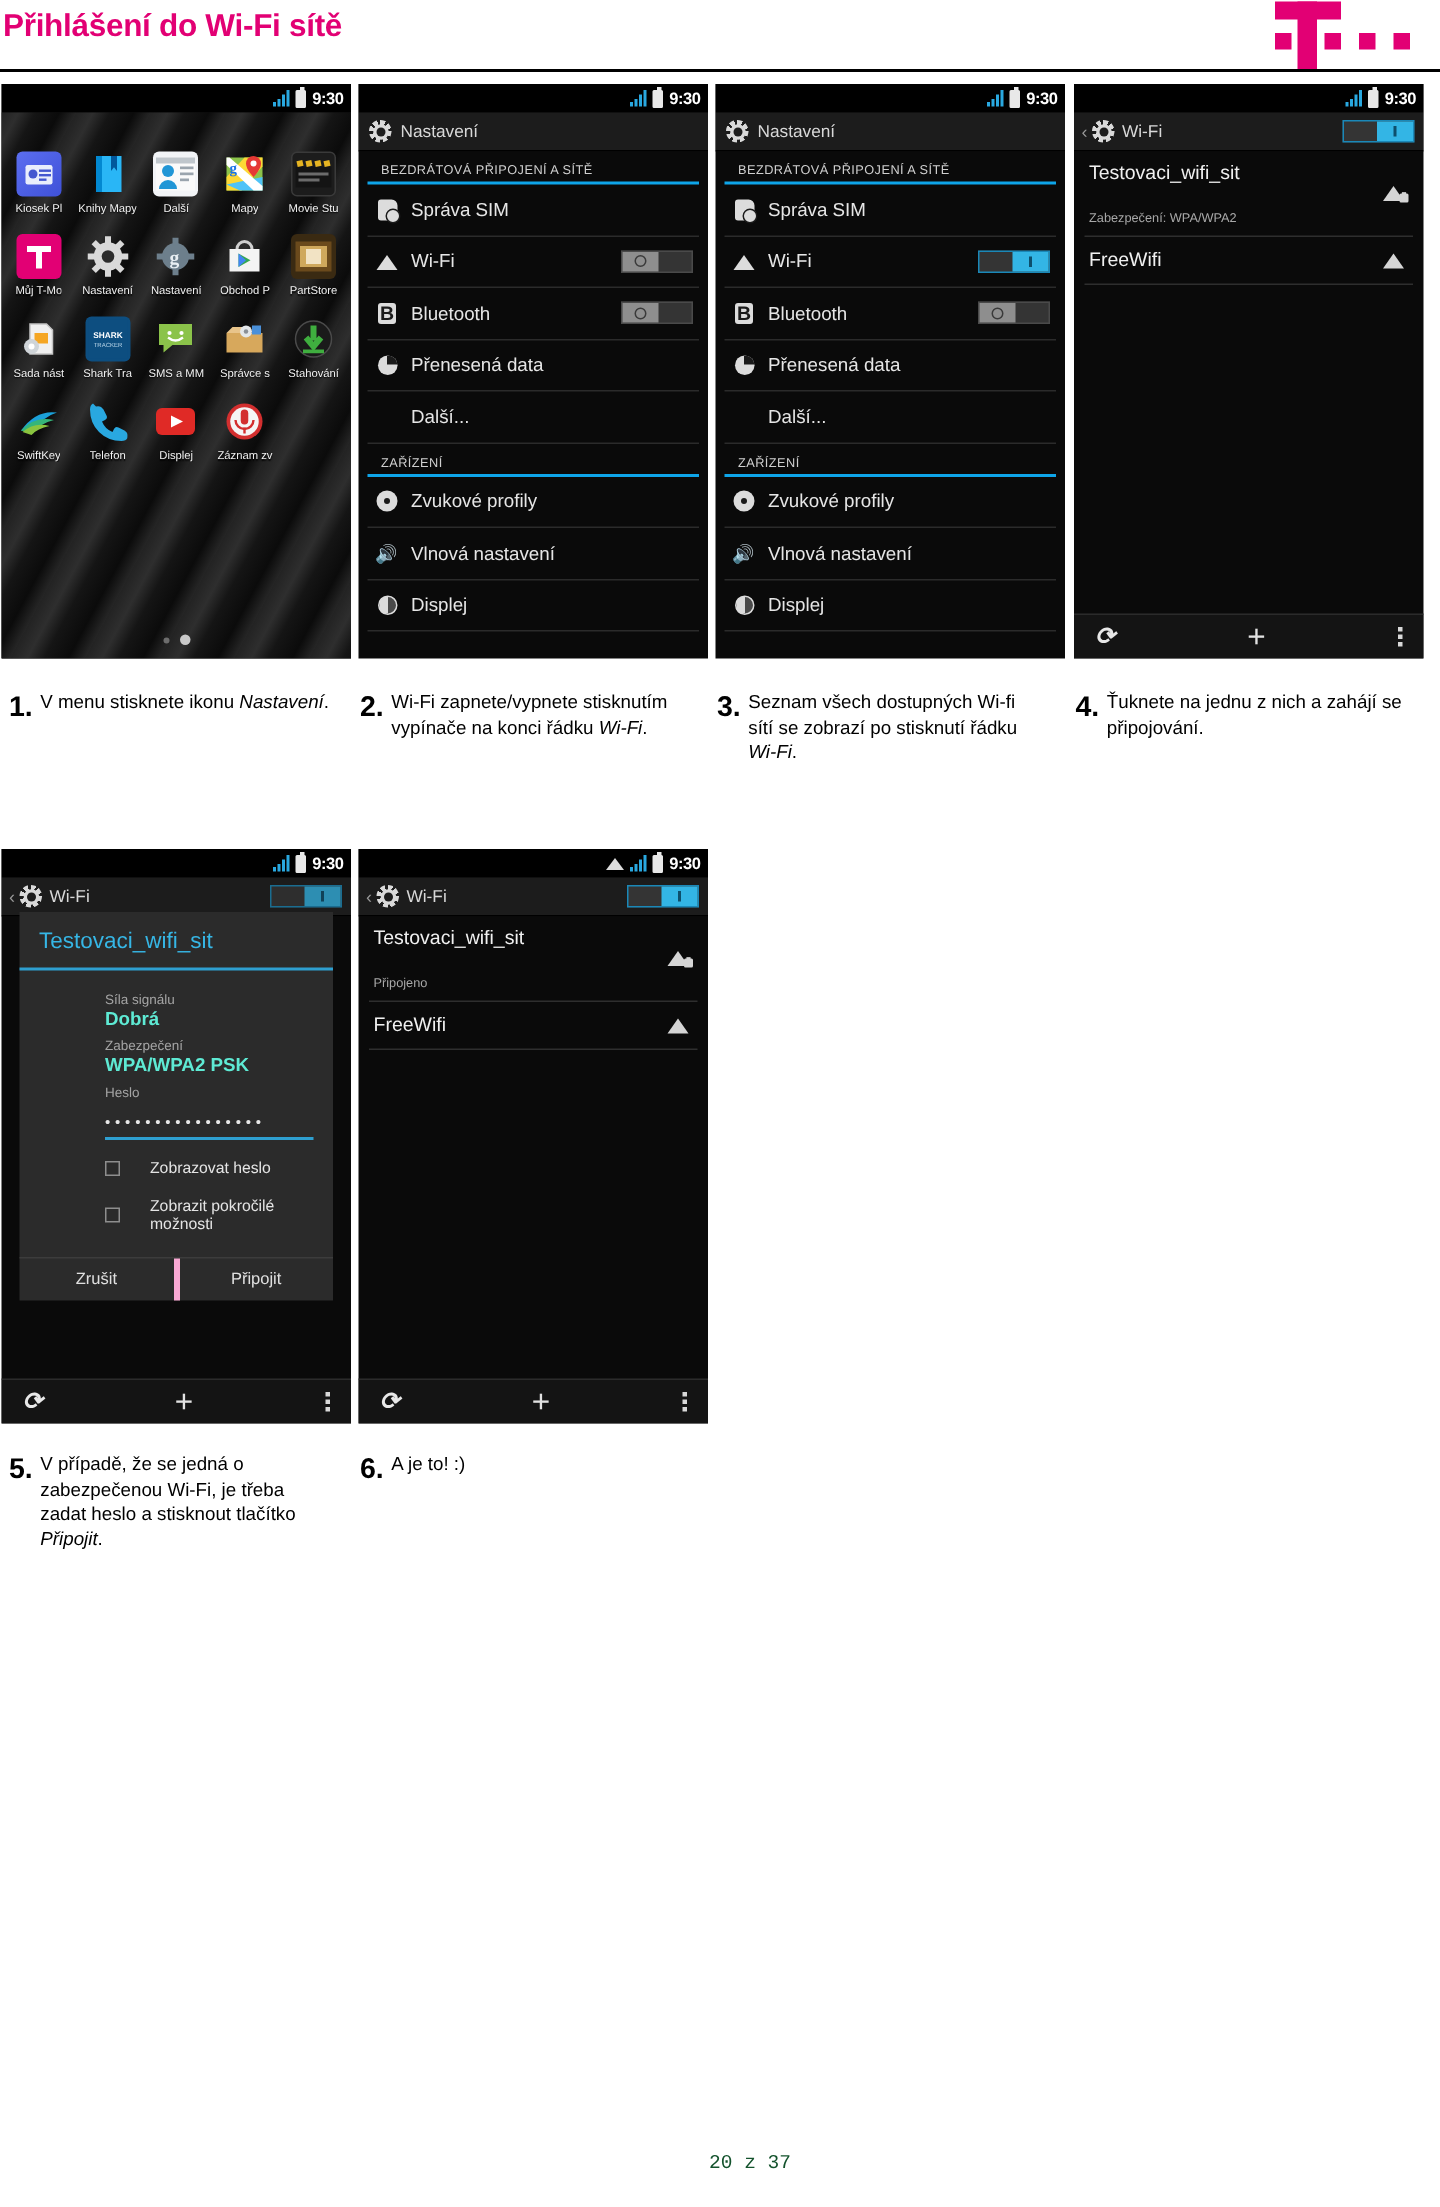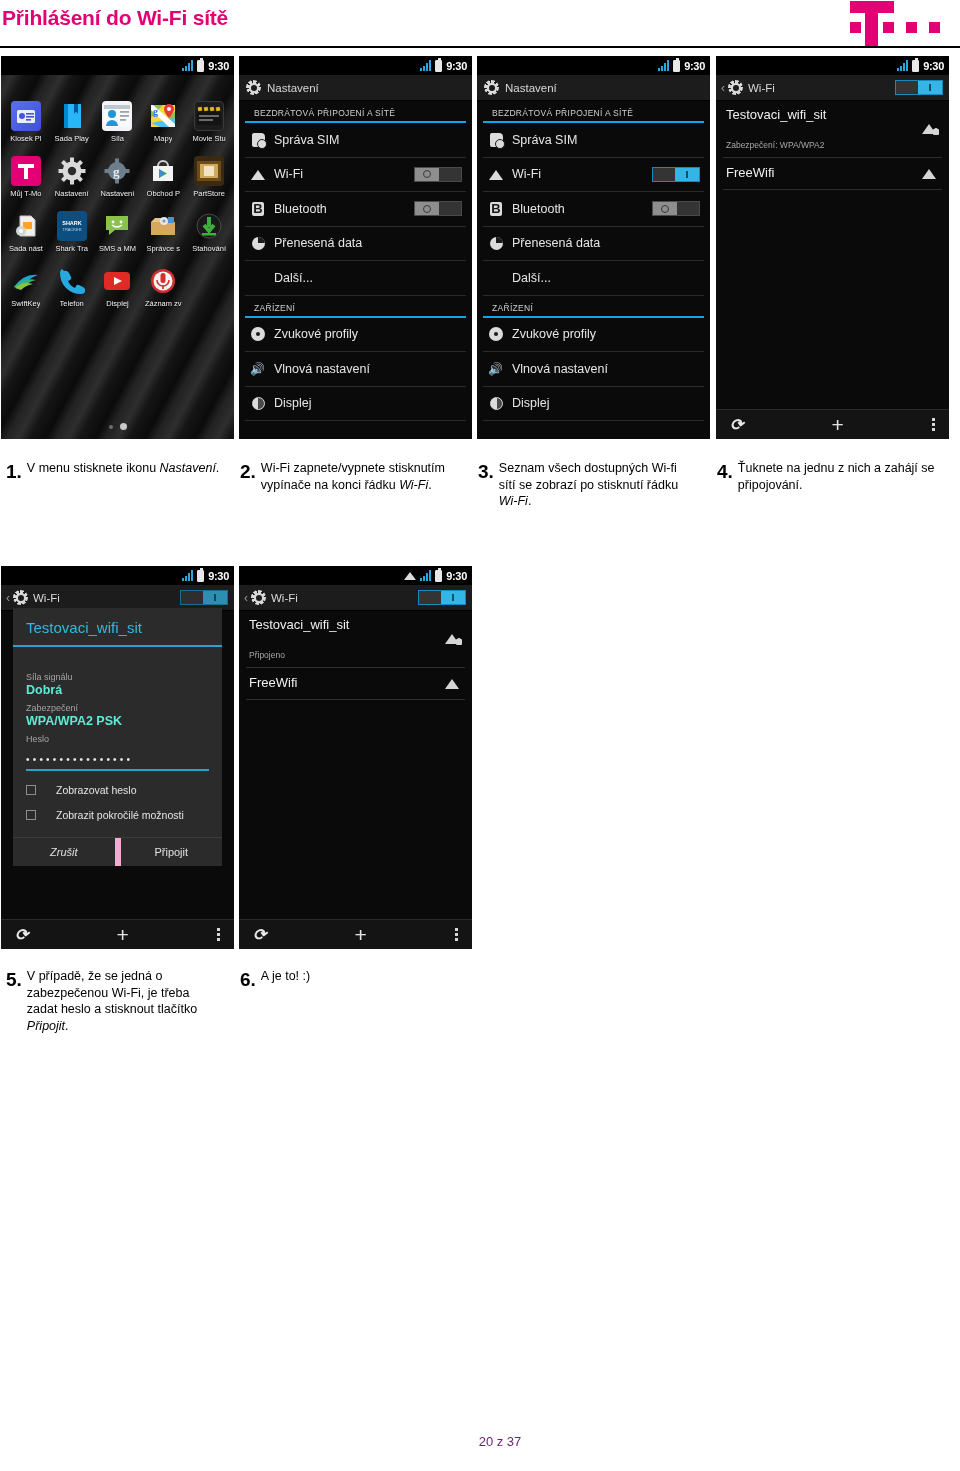--- a/index.html
+++ b/index.html
@@ -228,42 +228,42 @@
   
   .dlg{
     position:absolute;left:12px;right:12px;top:42px;
     background:#2b2b2b;
     padding:0;
   }
   .dlg-title{
     font-size:15px;color:#36b6e5;padding:11px 13px 9px 13px;
     border-bottom:2px solid #2e9fd0;
   }
-  .dlg-body{padding:19px 13px 4px 13px;}
+  .dlg-body{padding:8px 13px 4px 13px;margin-left:44px;}
   .fl{font-size:9px;color:#a4a4a4;margin-top:6px;}
   .fv{font-size:12.5px;color:#5eead4;font-weight:bold;margin-top:1px;}
   .pw-dots{
     margin-top:11px;
     border-bottom:2px solid #2e9fd0;
     padding-bottom:4px;
     letter-spacing:3.2px;
     color:#e8e8e8;
     font-size:10px;
     line-height:1;
   }
   .cbrow{display:flex;align-items:center;gap:20px;margin-top:13px;}
   .cbox{width:10px;height:10px;border:1.3px solid #8e8e8e;flex:none;}
   .cblabel{font-size:10.5px;color:#e4e4e4;}
   .dlg-btns{
     display:flex;margin-top:12px;border-top:1px solid #3c3c3c;
   }
   .dlg-btns div{
     flex:1;text-align:center;padding:8px 0;font-size:11px;color:#e0e0e0;
   }
-  .dlg-btns div:first-child{border-right:6px solid #f9a8d4;font-style:italic;}
+  .dlg-btns div:first-child{border-right:4px solid #f9a8d4;}
 
   
   .caption{
     position:absolute;
     display:flex;
     align-items:flex-start;
   }
   .cap-num{
     font-size:19px;font-weight:bold;color:#000;
     line-height:1;
@@ -276,23 +276,23 @@
     line-height:1.33;
     color:#000;
   }
   .cap-txt em{font-style:italic;}
 
   .footer{
     position:absolute;
     left:0;right:0;
     bottom:22px;
     text-align:center;
-    font-family:Liberation Sans, sans-serif;
+    font-family:Liberation Mono, monospace;
     font-size:13px;
-    color:#701a75;
+    color:#14532d;
     padding-left:40px;
   }
 </style>
 </head>
 <body>
 
 <div class="page-header">
   <div class="doc-title">Přihlášení do Wi-Fi sítě</div>
   <svg class="tmobile-logo" viewBox="0 0 108 50">
     <rect x="2" y="3" width="44" height="12" fill="#e20074"></rect>
@@ -334,36 +334,36 @@
 
       <div class="app">
         <div class="app-ico" style="background:none;">
           <svg width="26" height="28" viewBox="0 0 26 28">
               <rect x="5" y="2" width="17" height="24" fill="#29b6f6"></rect>
               <rect x="5" y="2" width="4" height="24" fill="#0288d1"></rect>
               <rect x="15" y="2" width="4" height="10" fill="#01579b"></rect>
               <path d="M15 12 l2 -2.5 l2 2.5 z" fill="#29b6f6"></path>
             </svg>
         </div>
-        <div class="app-label">Sada Play</div>
+        <div class="app-label">Knihy Mapy</div>
       </div>
 
       <div class="app">
         <div class="app-ico" style="background:#f2f4f7;">
           <svg width="28" height="26" viewBox="0 0 28 26">
               <rect x="1" y="2" width="26" height="22" fill="#fafafa"></rect>
               <rect x="1" y="2" width="26" height="4" fill="#bfc6cc"></rect>
               <rect x="17" y="8" width="9" height="1.8" fill="#9aa4ad"></rect>
               <rect x="17" y="12" width="9" height="1.8" fill="#9aa4ad"></rect>
               <rect x="17" y="16" width="6" height="1.8" fill="#9aa4ad"></rect>
               <circle cx="9" cy="11" r="4" fill="#2196d6"></circle>
               <path d="M3 23 a6 6 0 0 1 12 0 z" fill="#2196d6"></path>
             </svg>
         </div>
-        <div class="app-label">Síla</div>
+        <div class="app-label">Další</div>
       </div>
 
       <div class="app">
         <div class="app-ico" style="background:none;">
           <svg width="28" height="28" viewBox="0 0 28 28">
               <rect x="2" y="3" width="24" height="22" fill="#8bc34a"></rect>
               <path d="M2 16 L14 3 L26 3 L26 9 L12 25 L2 25 Z" fill="#fdd835"></path>
               <path d="M2 21 L11 25 L26 25 L26 16 Z" fill="#4fc3f7"></path>
               <path d="M4 3 L26 22 L26 25 L20 25 L2 8 L2 3 Z" fill="#fff"></path>
               <text x="4" y="13" font-size="10" font-family="Liberation Serif, serif" fill="#1a73e8" font-weight="bold">g</text>

